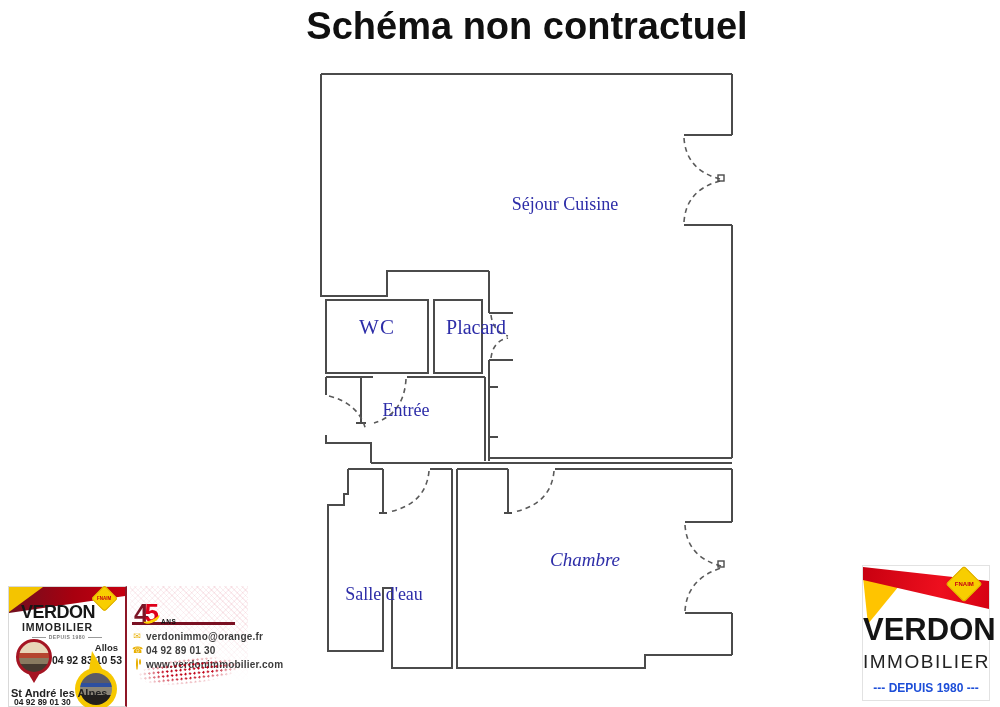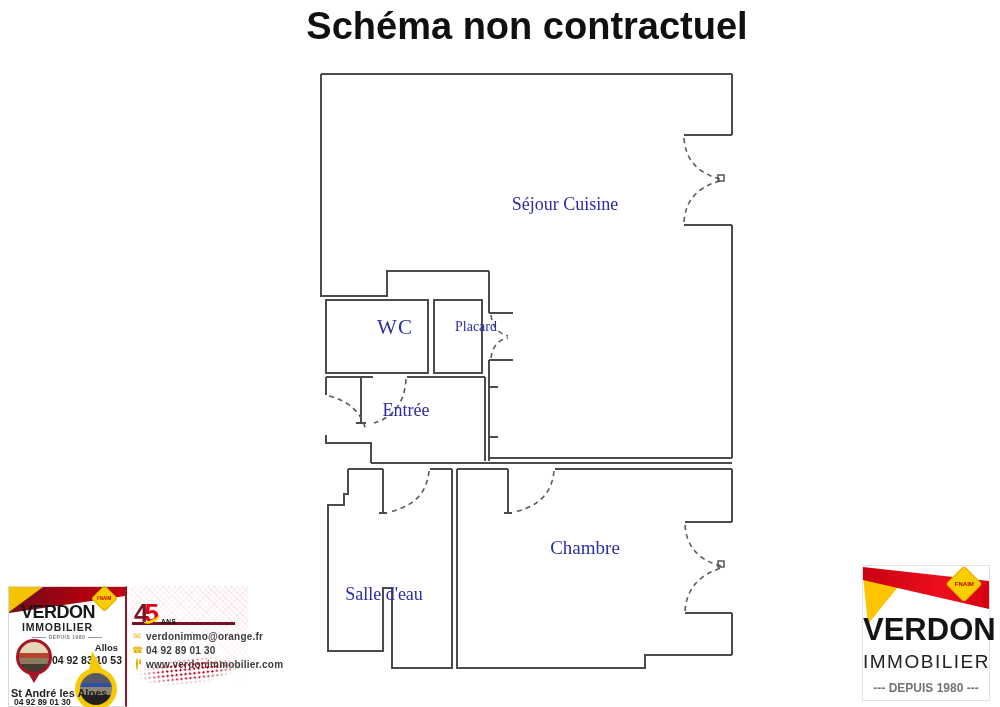--- a/index.html
+++ b/index.html
@@ -8,25 +8,25 @@
 
   
   .title{position:absolute;top:5px;left:0;width:1000px;text-align:center;
     font-size:38px;font-weight:bold;color:#101010;letter-spacing:0px;transform:translateX(27px);}
 
   
   .plan-svg{position:absolute;left:0;top:0;}
   .room-label{position:absolute;transform:translate(-50%,-50%);
     font-family:"Liberation Serif",serif;color:#2d2da8;white-space:nowrap;}
   .lbl-sejour{left:565px;top:204px;font-size:18px;}
-  .lbl-wc{left:395px;top:327px;font-size:21px;letter-spacing:1px;}
-  .lbl-placard{left:462px;top:327px;font-size:14px;padding-left:28px;}
+  .lbl-wc{left:377px;top:327px;font-size:21px;letter-spacing:1px;}
+  .lbl-placard{left:462px;top:327px;font-size:20px;padding-left:28px;}
   .lbl-entree{left:406px;top:410px;font-size:18px;}
   .lbl-salle{left:384px;top:594px;font-size:18px;}
-  .lbl-chambre{left:585px;top:548px;font-size:19px;}
+  .lbl-chambre{left:585px;top:560px;font-size:19px;font-style:italic;}
 
   
   .card-left{position:absolute;left:8px;top:586px;width:119px;height:121px;background:#fff;
     border:1px solid #d9d9d9;border-right:2px solid #8e1626;box-sizing:border-box;}
   .lc-band{position:absolute;left:0;top:0;width:100%;height:26px;
     background:linear-gradient(95deg,#6e0f20,#a8000f 55%,#c70011);
     clip-path:polygon(0 0,100% 0,100% 9px,0 26px);}
   .lc-tri{position:absolute;left:0;top:0;width:34px;height:25px;background:#f4c400;
     clip-path:polygon(0 0,100% 0,0 100%);z-index:2;}
   .fnaim-diamond{position:absolute;background:#f8ce00;border-radius:3px;transform:rotate(45deg);
@@ -94,21 +94,21 @@
   .rc-red{position:absolute;left:0;top:0;width:100%;height:58px;
     background:linear-gradient(100deg,#c80010,#ee0f1e 60%,#d40012);
     clip-path:polygon(0 1px,100% 15px,100% 43px,0 14px);z-index:2;}
   .rc-fnaim{left:88px;top:5px;width:26px;height:26px;}
   .rc-fnaim .fnaim-txt{font-size:6px;}
   .rc-brand{position:absolute;left:0;top:46px;width:100%;text-align:center;font-size:31px;
     font-weight:900;letter-spacing:0px;color:#141414;z-index:3;}
   .rc-brand2{position:absolute;left:0;top:85px;width:100%;text-align:center;font-size:19px;
     font-weight:400;letter-spacing:1.5px;color:#222;z-index:3;}
   .rc-since{position:absolute;left:0;top:115px;width:100%;text-align:center;font-size:12px;
-    font-weight:800;color:#737373;z-index:3;}
+    font-weight:800;color:#1d4ed8;z-index:3;}
 </style>
 </head>
 <body>
 
 <div class="page">
 
   <div class="title">Schéma non contractuel</div>
 
   <svg class="plan-svg" width="1000" height="707" viewBox="0 0 1000 707">
     <g stroke="#4b4b4b" stroke-width="2" fill="none">

